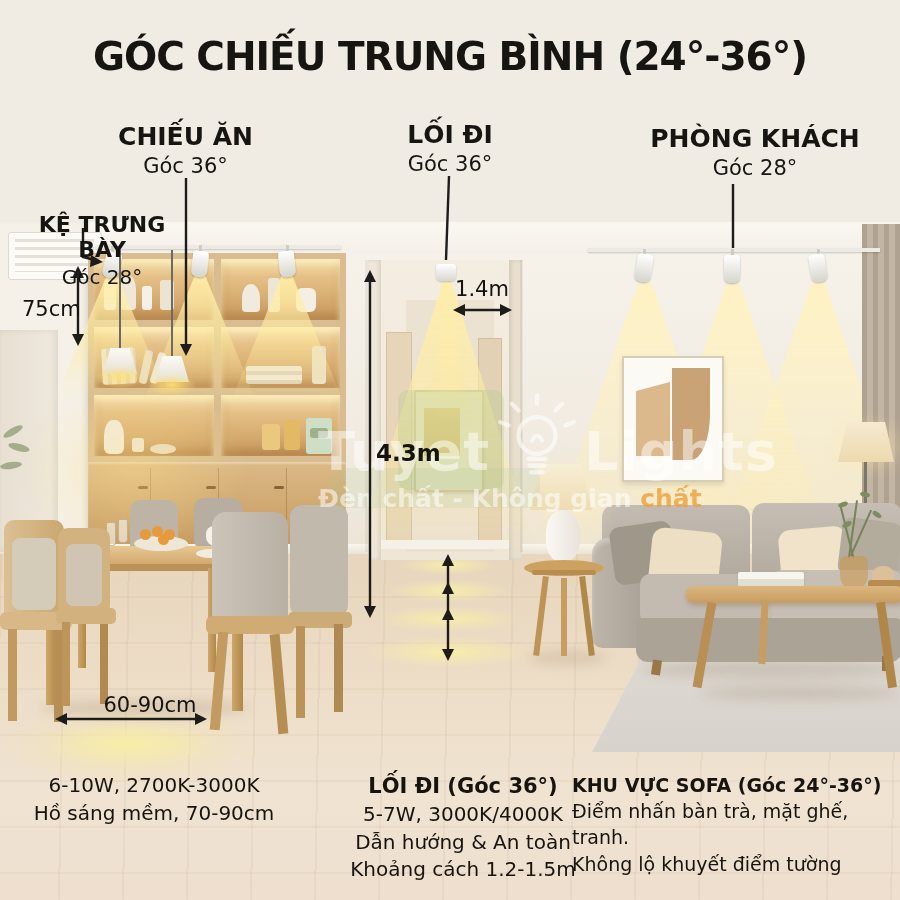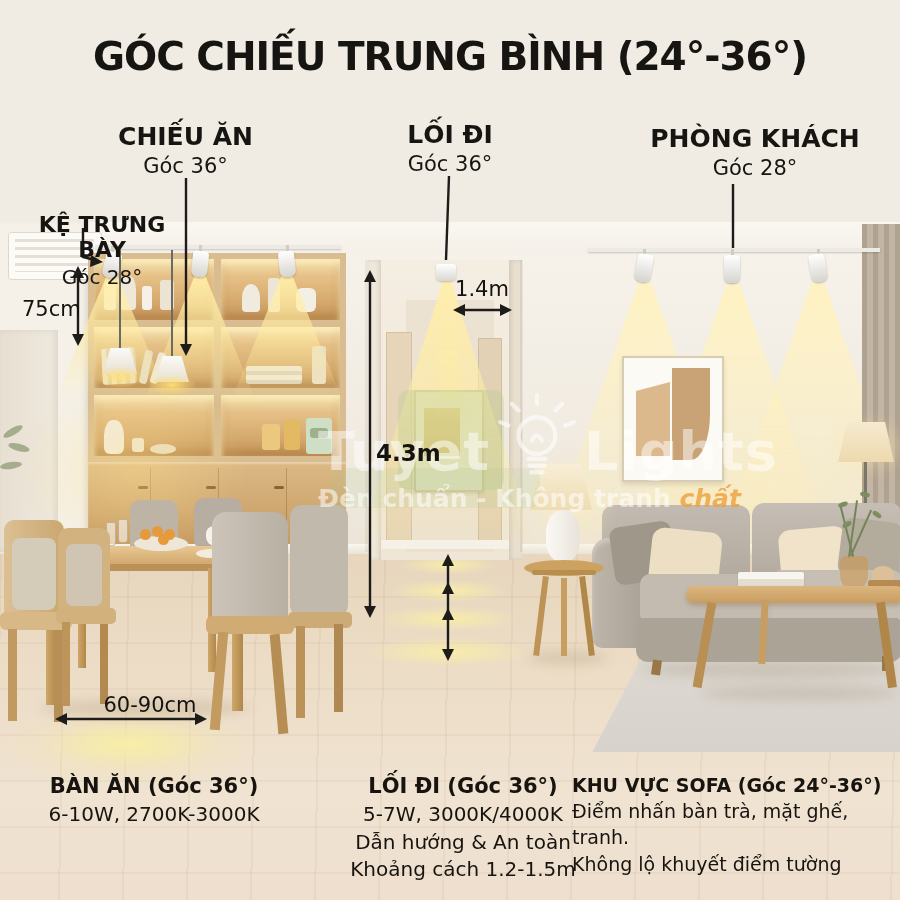--- a/index.html
+++ b/index.html
@@ -192,21 +192,21 @@
 
   
   .wm{left:0;top:0;width:900px;height:900px;pointer-events:none;z-index:40;}
   .wm-green{background:rgba(172,202,142,.30);border-radius:10px;}
   .g1{left:398px;top:390px;width:106px;height:100px;}
   .g2{left:330px;top:468px;width:210px;height:40px;background:rgba(172,202,142,.18);}
   .wm-brand{left:318px;top:418px;display:flex;align-items:center;gap:4px;color:rgba(255,255,255,.5);
     font-size:54px;font-weight:700;letter-spacing:1px;}
   .wm-bulb{width:86px;height:92px;opacity:.6;margin-top:-26px;}
   .wm-tagline{left:318px;top:484px;font-size:25px;font-weight:700;color:rgba(255,255,255,.55);}
-  .wm-accent{color:rgba(235,160,60,.8);font-style:italic;}
+  .wm-accent{color:rgba(235,160,60,.8);}
 
   
   .annot{left:0;top:0;z-index:50;pointer-events:none;}
   .title{left:0;top:34px;width:900px;text-align:center;font-size:39px;font-weight:800;letter-spacing:-1px;color:#161512;z-index:51;}
   .label{text-align:center;color:#161512;z-index:51;}
   .lbl-name{font-weight:800;font-size:25px;}
   .lbl-angle{font-weight:400;font-size:21px;margin-top:3px;}
   .lbl-dining{left:88px;top:122px;width:195px;}
   .lbl-shelf{left:16px;top:176px;width:172px;margin-top:36px;} .lbl-shelf .lbl-name{font-size:22px;} .lbl-shelf .lbl-angle{font-size:20px;}
   .lbl-hall{left:384px;top:120px;width:132px;}
@@ -424,21 +424,21 @@
         <g stroke="#ffffff" fill="none" stroke-width="5" stroke-linecap="round">
           <circle cx="50" cy="52" r="22"></circle>
           <path d="M44 58 q6 -12 12 0"></path>
           <path d="M40 80 H60 M41 88 H59 M43 96 H57"></path>
           <path d="M50 14 V4 M28 22 L20 14 M72 22 L80 14 M16 40 L6 36 M84 40 L94 36"></path>
         </g>
       </svg>
       <span>Lights</span>
     </div>
     <div class="abs wm-tagline">
-      <span>Đèn chuẩn - Không tranh</span>
+      <span>Đèn chất - Không gian</span>
       <span class="wm-accent">chất</span>
     </div>
   </div>
 
   <svg class="abs annot" width="900" height="900" viewBox="0 0 900 900">
     <g stroke="#1d1c1a" stroke-width="2.4" fill="none">
       <path d="M186 178 V346"></path>
       <path d="M83 228 V257 L95 260"></path>
       <path d="M449 176 L446 260"></path>
       <path d="M733 184 V248"></path>
@@ -484,22 +484,22 @@
     <div class="lbl-name">PHÒNG KHÁCH</div>
     <div class="lbl-angle">Góc 28°</div>
   </div>
 
   <div class="abs meas m-75">75cm</div>
   <div class="abs meas m-28">4.3m</div>
   <div class="abs meas m-13">1.4m</div>
   <div class="abs meas m-7090">60-90cm</div>
 
   <div class="abs info info-left">
-    <div class="hd">BÀN ĂN (Góc 36°)</div>
     <div>6-10W, 2700K-3000K</div>
+    <div>Hồ sáng mềm, 70-90cm</div>
   </div>
   <div class="abs info info-mid">
     <div class="hd">LỐI ĐI (Góc 36°)</div>
     <div>5-7W, 3000K/4000K</div>
     <div>Dẫn hướng &amp; An toàn</div>
     <div>Khoảng cách 1.2-1.5m</div>
   </div>
   <div class="abs info info-right">
     <div class="hd">KHU VỰC SOFA (Góc 24°-36°)</div>
     <div>Điểm nhấn bàn trà, mặt ghế,</div>

